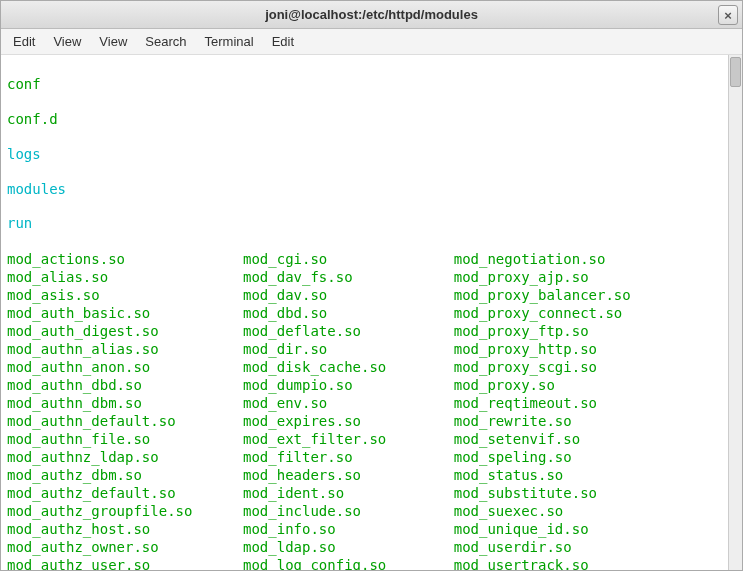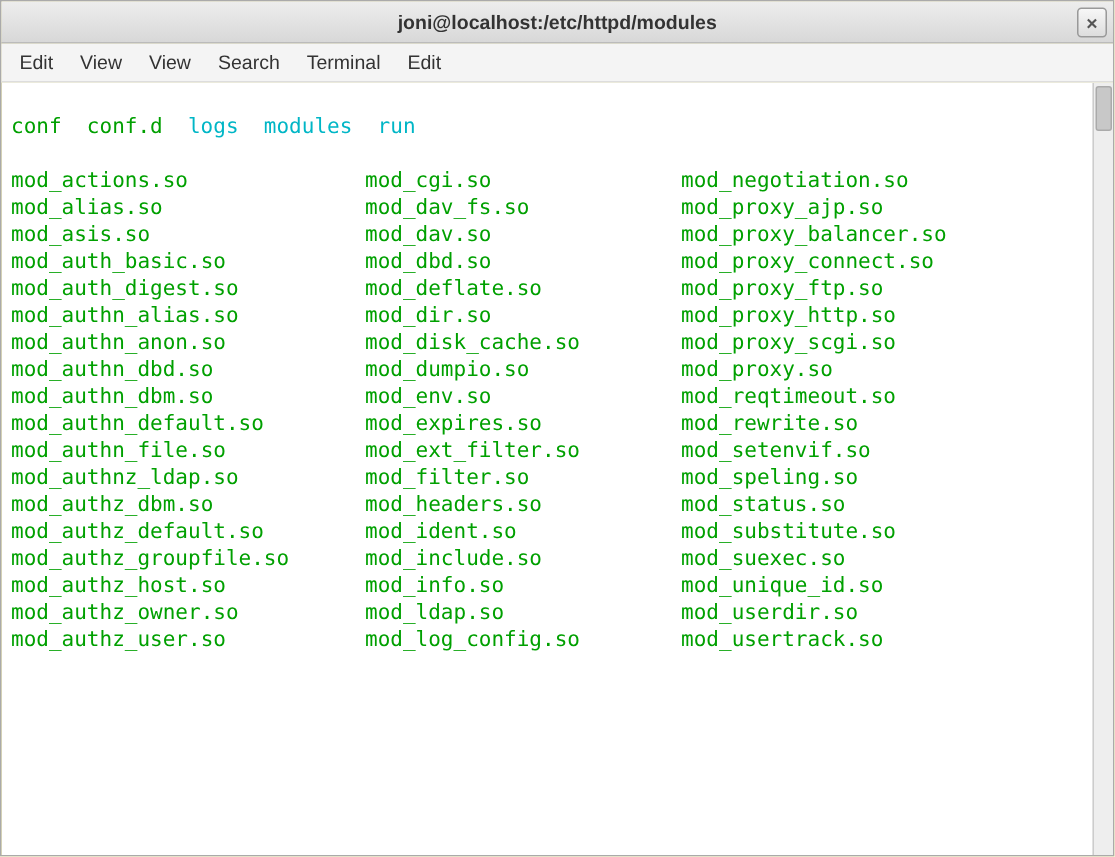--- a/index.html
+++ b/index.html
@@ -1,32 +1,32 @@
 <!DOCTYPE html>
 <html><head>
 <meta charset="utf-8">
 <style>
   * { margin:0; padding:0; box-sizing:border-box; }
   body { font-family: sans-serif; background:#f0f0f0; width:743px; height:571px; overflow:hidden; }
-  .window { width:743px; height:571px; background:#fef9c3; border:1px solid #aaa; display:flex; flex-direction:column; }
+  .window { width:743px; height:571px; background:#1d4ed8; border:1px solid #aaa; display:flex; flex-direction:column; }
   .titlebar { height:28px; background:linear-gradient(#ededed,#d8d8d8); border-bottom:1px solid #bbb; display:flex; align-items:center; justify-content:center; position:relative; font-size:13px; font-weight:bold; color:#333; }
   .titlebar .close { position:absolute; right:4px; top:4px; width:20px; height:20px; border:1px solid #999; border-radius:3px; background:linear-gradient(#f7f7f7,#ddd); display:flex; align-items:center; justify-content:center; cursor:pointer; font-size:13px; color:#555; }
   .menubar { height:26px; background:#f4f4f4; border-bottom:1px solid #ddd; display:flex; align-items:center; gap:18px; padding:0 12px; font-size:13px; color:#333; }
   .menubar span { cursor:pointer; }
   .terminal { flex:1; background:#fff; color:#000; font-family:"DejaVu Sans Mono","Courier New",monospace; font-size:14px; line-height:18px; padding:2px 6px; white-space:pre; overflow:auto; position:relative; }
   .green { color:#00a000; }
   .cyan  { color:#00b6c6; }
   .scrollbar { position:absolute; right:0; top:0; bottom:0; width:14px; background:#eee; border-left:1px solid #ccc; }
   .scroll-thumb { position:absolute; left:1px; right:1px; top:2px; height:30px; background:#c8c8c8; border:1px solid #aaa; border-radius:2px; cursor:pointer; }
   .cols { display:flex; }
   .col { display:flex; flex-direction:column; }
   .c1 { width:28ch; }
   .c2 { width:25ch; }
   .c3 { flex:0 0 auto; }
-  .hdirs { display:flex; gap:2ch; }
+  .hdirs { display:flex; gap:2ch;flex-direction:column; }
 </style>
 </head>
 <body>
 
 <div class="window">
 
   <div class="titlebar">
     <span>joni@localhost:/etc/httpd/modules</span>
     <div class="close">
       <span>×</span>

